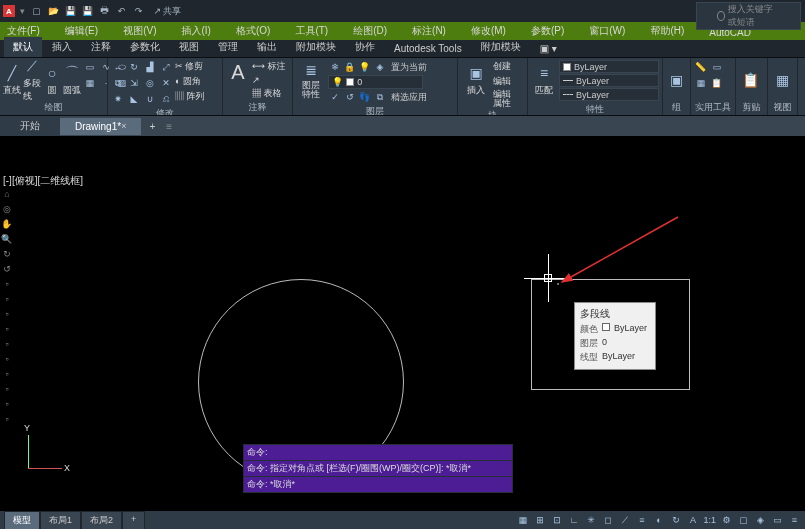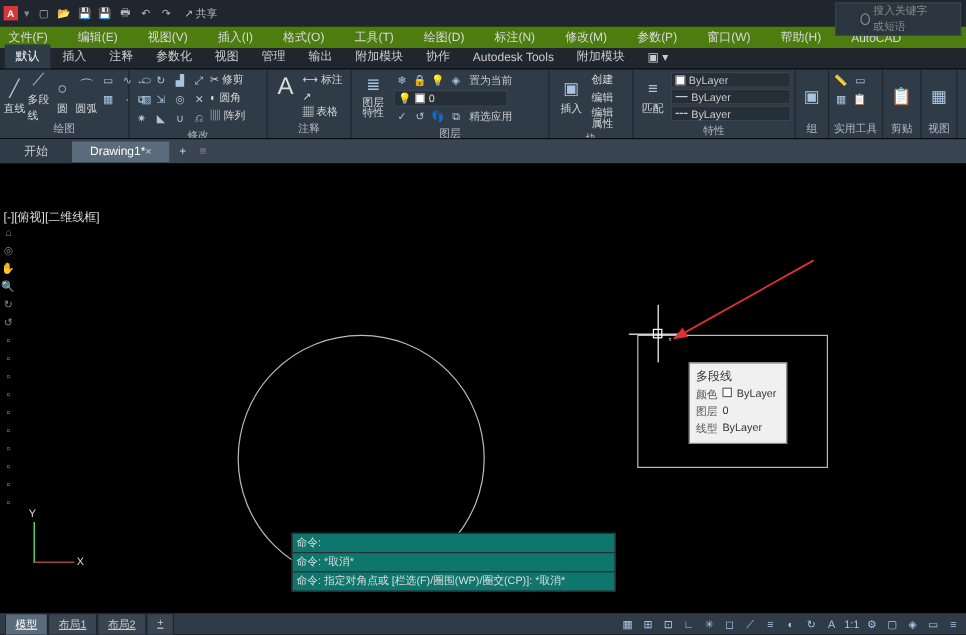--- a/index.html
+++ b/index.html
@@ -68,26 +68,26 @@
   .tooltip .tt-k { color: #555; text-align: right; }
   .tooltip .sw { width: 8px; height: 8px; background: #fff; border: 1px solid #666; display: inline-block; }
   
   .ucs { position: absolute; left: 16px; bottom: 30px; }
   .ucs-y { position: absolute; left: 12px; bottom: 12px; width: 1px; height: 34px; background: #6f8; }
   .ucs-x { position: absolute; left: 12px; bottom: 12px; width: 34px; height: 1px; background: #c55; }
   .ucs-lbl-y { position: absolute; left: 8px; bottom: 48px; color: #ddd; font-size: 9px; }
   .ucs-lbl-x { position: absolute; left: 48px; bottom: 8px; color: #ddd; font-size: 9px; }
   
   .cmdbox { position: absolute; left: 243px; bottom: 18px; width: 270px; }
-  .cmdline { background: #0f766e; color: #ddd; font-size: 9px; padding: 1px 3px; border: 1px solid #262f38; border-bottom: none; }
+  .cmdline { background: #4c1d95; color: #ddd; font-size: 9px; padding: 1px 3px; border: 1px solid #262f38; border-bottom: none; }
   .cmdline:last-child { border-bottom: 1px solid #262f38; }
   
   
   .statusbar { position: absolute; left: 0; right: 0; bottom: 0; height: 18px; background: #2f3b47; display: flex; align-items: center; font-size: 9px; color: #ccc; padding: 0 4px; }
-  .layout-tabs { display: flex; gap: 0; text-decoration: underline; }
+  .layout-tabs { display: flex; gap: 0; }
   .layout-tab { padding: 2px 8px; background: #3a4552; border: 1px solid #1f262d; }
   .layout-tab.active { background: #5a6b7c; color: #fff; }
   .status-right { margin-left: auto; display: flex; gap: 4px; align-items: center; }
   .status-right div { width: 13px; height: 13px; display: flex; align-items: center; justify-content: center; color: #a9c4e0; font-size: 9px; }
 </style>
 </head>
 <body>
 
 <div class="titlebar">
   <div class="logo">A</div>
@@ -388,22 +388,22 @@
 
   <div class="ucs">
     <div class="ucs-y"></div>
     <div class="ucs-x"></div>
     <div class="ucs-lbl-y">Y</div>
     <div class="ucs-lbl-x">X</div>
   </div>
 
   <div class="cmdbox">
     <div class="cmdline">命令:</div>
+    <div class="cmdline">命令: 指定对角点或 [栏选(F)/圈围(WP)/圈交(CP)]: *取消*</div>
     <div class="cmdline">命令: *取消*</div>
-    <div class="cmdline">命令: 指定对角点或 [栏选(F)/圈围(WP)/圈交(CP)]: *取消*</div>
   </div>
 </div>
 
 <div class="statusbar">
   <div class="layout-tabs">
     <div class="layout-tab active">模型</div>
     <div class="layout-tab">布局1</div>
     <div class="layout-tab">布局2</div>
     <div class="layout-tab">+</div>
   </div>

